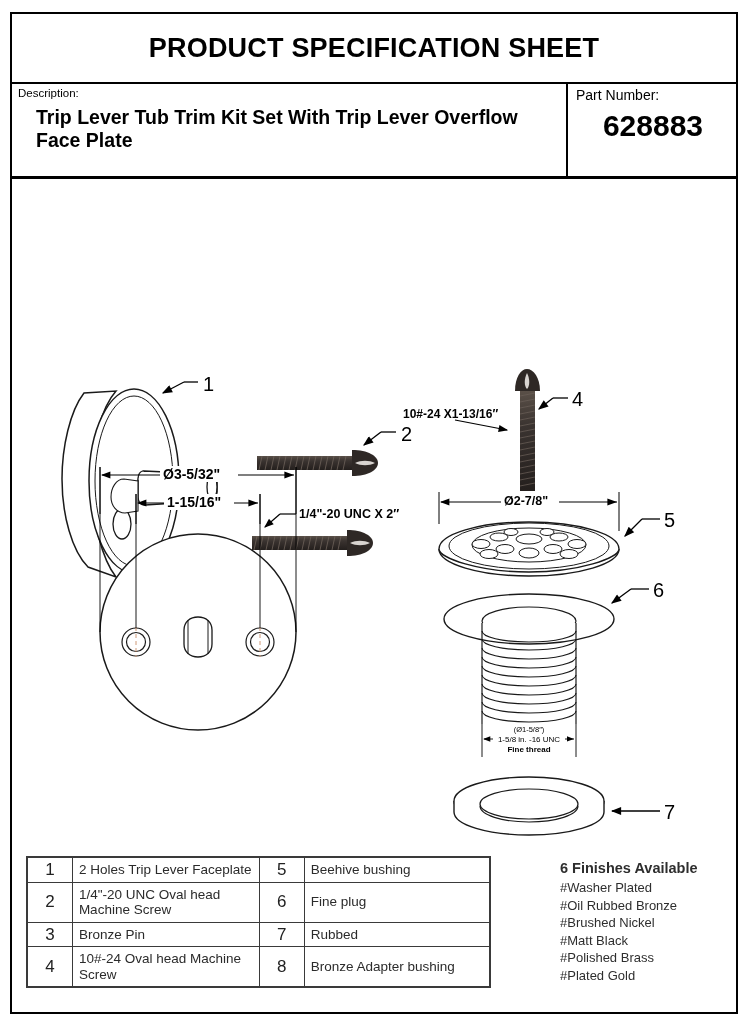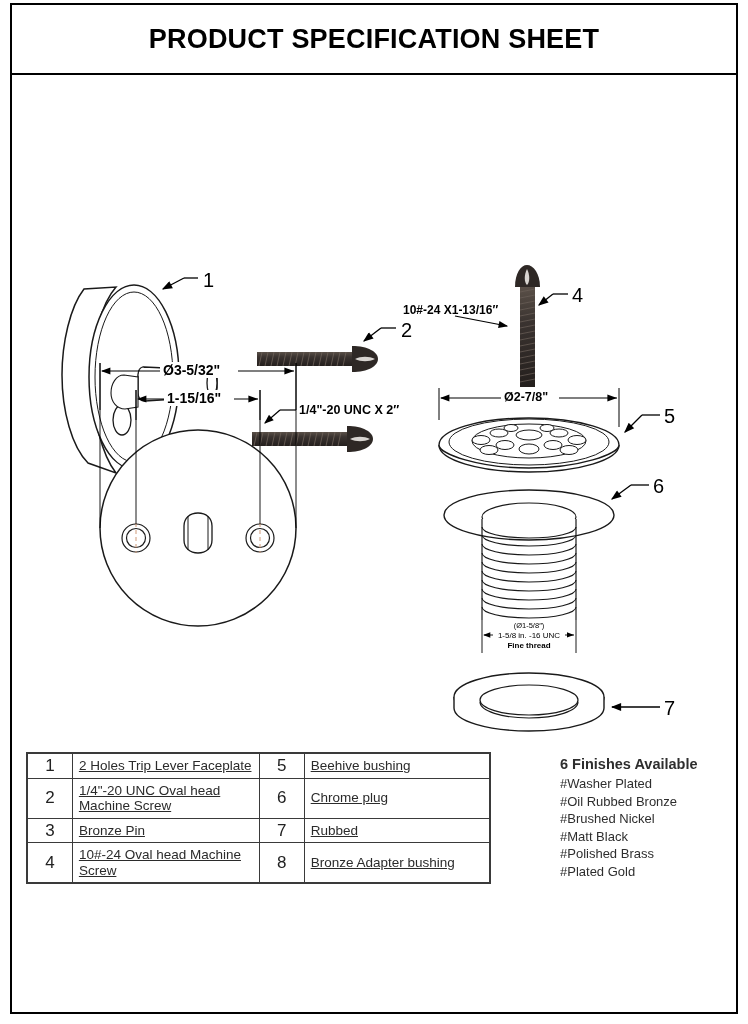--- a/index.html
+++ b/index.html
@@ -1,17 +1,17 @@
 <!DOCTYPE html>
 <html><head>
 <meta charset="utf-8">
 <style>
   html,body{margin:0;padding:0;background:#ffffff;}
   body{width:748px;height:1024px;font-family:"Liberation Sans",sans-serif;color:#000;}
-  .page{position:relative;width:748px;height:1024px;box-sizing:border-box;padding:3px 10px 10px 10px;}
+  .page{position:relative;width:748px;height:1024px;box-sizing:border-box;padding:12px 10px 10px 10px;}
   .sheet{position:relative;width:100%;height:100%;border:2px solid #000;box-sizing:border-box;}
 
   
   .title-bar{height:68px;border-bottom:2px solid #000;display:flex;align-items:center;justify-content:center;}
   .title-bar .title{font-size:27px;font-weight:bold;letter-spacing:.2px;text-align:center;}
 
   .desc-bar{height:92px;border-bottom:3px solid #000;display:flex;}
   .desc-cell{flex:1;position:relative;padding:3px 0 0 6px;box-sizing:border-box;}
   .desc-label{font-size:11.5px;line-height:13px;}
   .desc-text{font-size:19.5px;font-weight:bold;line-height:23px;margin-top:6px;padding-left:18px;}
@@ -21,38 +21,48 @@
 
   
   .draw{position:relative;height:669px;}
   .draw svg{position:absolute;left:0;top:0;}
 
   
   .bottom{position:relative;height:0;}
   .legend{position:absolute;left:14px;top:8px;width:465px;border:2px solid #3a3a3a;border-collapse:collapse;}
   .legend td{border:1px solid #3a3a3a;font-size:13.5px;line-height:15.5px;padding:4px 6px;vertical-align:middle;color:#2b2b2b;}
   .legend td.num{width:36px;text-align:center;font-size:17px;color:#222;}
-  .legend td.desc{width:195px;text-decoration:underline;}
+  .legend td.desc{width:195px;}
 
   .finishes{position:absolute;left:548px;top:10px;width:210px;color:#2e2e2e;}
   .finishes .f-title{font-size:14.5px;font-weight:bold;line-height:20px;margin-bottom:1px;}
   .finishes .f-item{font-size:13px;line-height:17.5px;}
 
   text{font-family:"Liberation Sans",sans-serif;}
 </style>
 </head>
 <body>
 
 <div class="page">
   <div class="sheet">
 
     <div class="title-bar">
       <div class="title">PRODUCT SPECIFICATION SHEET</div>
     </div>
 
+    <div class="desc-bar">
+      <div class="desc-cell">
+        <div class="desc-label">Description:</div>
+        <div class="desc-text">Trip Lever Tub Trim Kit Set With Trip Lever Overflow Face Plate</div>
+      </div>
+      <div class="pn-cell">
+        <div class="pn-label">Part  Number:</div>
+        <div class="pn-value">628883</div>
+      </div>
+    </div>
 
     <div class="draw">
       <svg width="744" height="669" viewBox="0 0 744 669">
         <defs>
           <marker id="ar" markerWidth="9" markerHeight="9" refX="8" refY="3" orient="auto">
             <path d="M0,0 L8,3 L0,6 z" fill="#000"></path>
           </marker>
           <marker id="arL" markerWidth="9" markerHeight="9" refX="1" refY="3" orient="auto">
             <path d="M8,0 L0,3 L8,6 z" fill="#000"></path>
           </marker>
@@ -298,21 +308,21 @@
           <tr>
             <td class="num">1</td>
             <td class="desc">2  Holes Trip Lever Faceplate</td>
             <td class="num">5</td>
             <td class="desc">Beehive bushing</td>
           </tr>
           <tr>
             <td class="num">2</td>
             <td class="desc">1/4"-20 UNC Oval  head Machine Screw</td>
             <td class="num">6</td>
-            <td class="desc">Chrome plug</td>
+            <td class="desc">Fine plug</td>
           </tr>
           <tr>
             <td class="num">3</td>
             <td class="desc">Bronze  Pin</td>
             <td class="num">7</td>
             <td class="desc">Rubbed</td>
           </tr>
           <tr>
             <td class="num">4</td>
             <td class="desc">10#-24 Oval  head Machine Screw</td>

